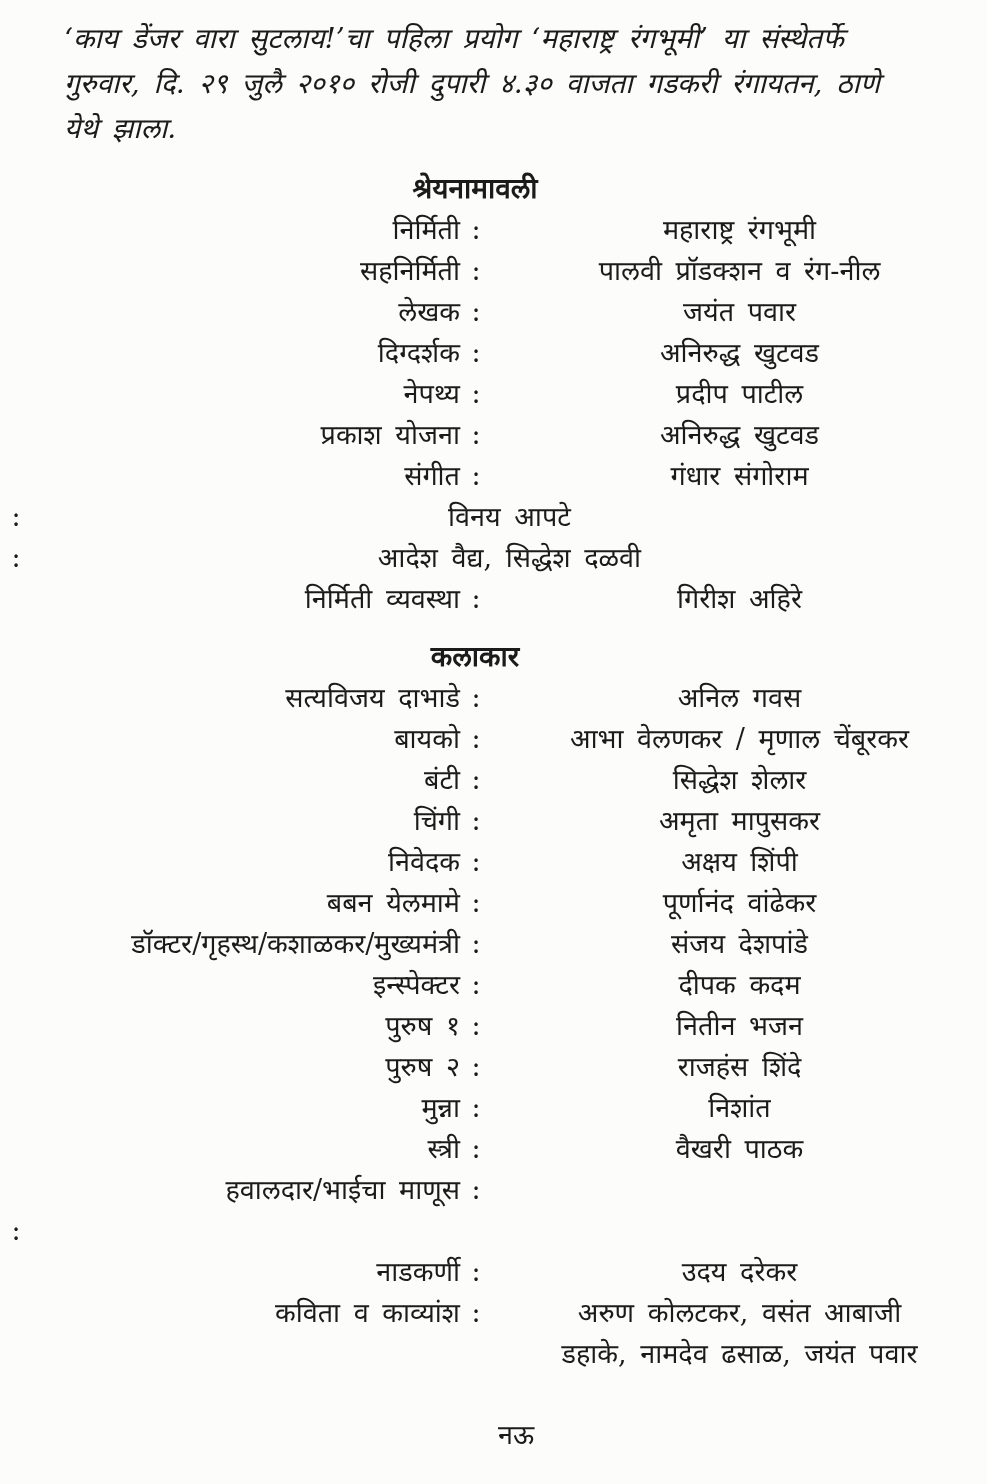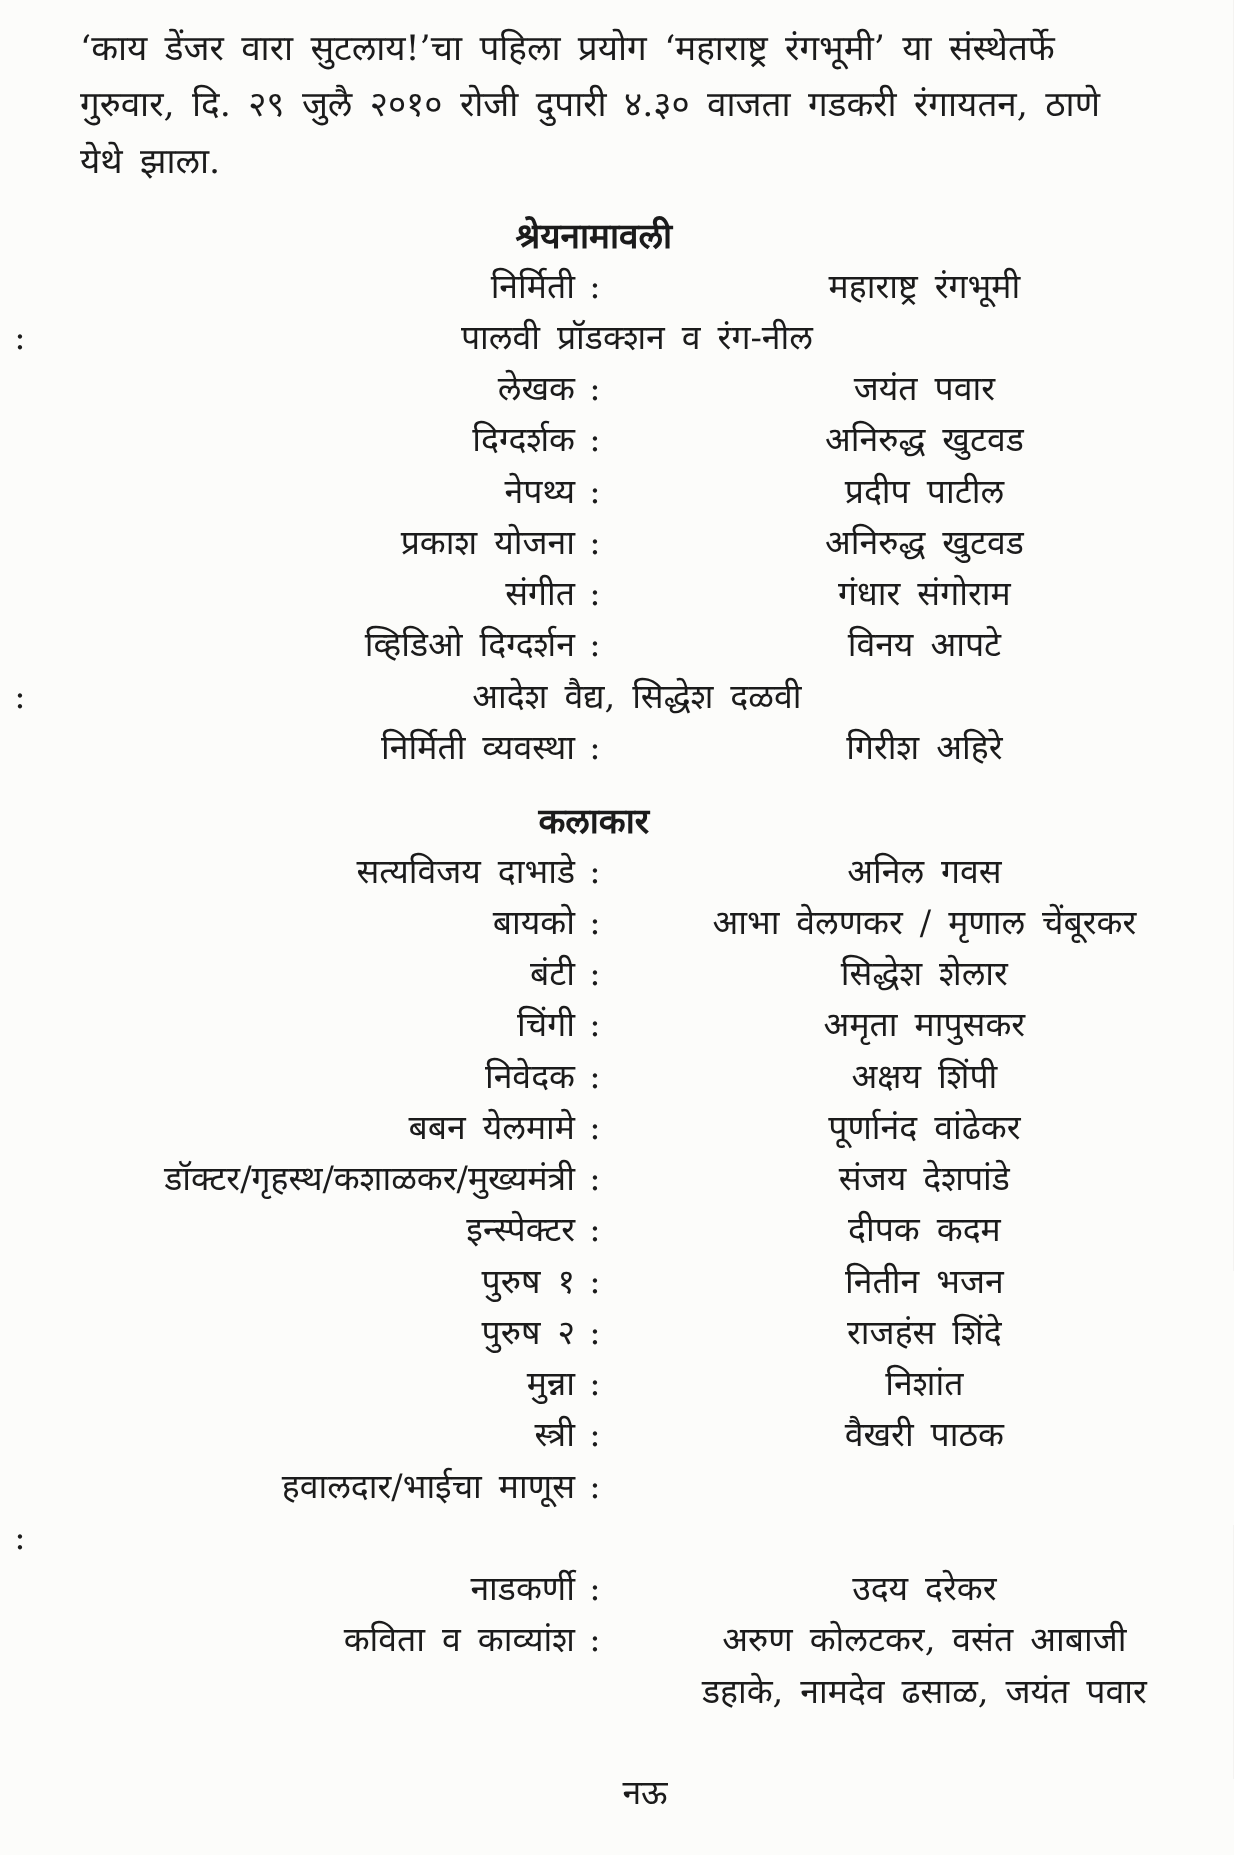--- a/index.html
+++ b/index.html
@@ -17,21 +17,21 @@
     font-family: "DejaVu Serif", "DejaVu Sans", serif;
     overflow: hidden;
     box-sizing: border-box;
   }
   .intro {
     padding: 16px 56px 0 64px;
     font-size: 28px;
     line-height: 45px;
     word-spacing: 5px;
   }
-  .intro-line { white-space: nowrap; }
+  .intro-line { white-space: nowrap; font-style: italic; }
   .section-heading {
     width: 950px;
     text-align: center;
     font-weight: bold;
     font-size: 28px;
     line-height: 41px;
     margin-top: 17px;
   }
   .rows { width: 100%; }
   .row {
@@ -78,20 +78,21 @@
   <div class="section-heading">श्रेयनामावली</div>
 
   <div class="rows" id="credits-rows">
   <div class="row">
     <span class="label">निर्मिती</span>
     <span class="colon">:</span>
     <span class="value">महाराष्ट्र रंगभूमी</span>
   </div>
 
   <div class="row">
+    <span class="label">सहनिर्मिती</span>
     <span class="colon">:</span>
     <span class="value">पालवी प्रॉडक्शन व रंग-नील</span>
   </div>
 
   <div class="row">
     <span class="label">लेखक</span>
     <span class="colon">:</span>
     <span class="value">जयंत पवार</span>
   </div>
 
@@ -113,21 +114,20 @@
     <span class="value">अनिरुद्ध खुटवड</span>
   </div>
 
   <div class="row">
     <span class="label">संगीत</span>
     <span class="colon">:</span>
     <span class="value">गंधार संगोराम</span>
   </div>
 
   <div class="row">
-    <span class="label">व्हिडिओ दिग्दर्शन</span>
     <span class="colon">:</span>
     <span class="value">विनय आपटे</span>
   </div>
 
   <div class="row">
     <span class="colon">:</span>
     <span class="value">आदेश वैद्य, सिद्धेश दळवी</span>
   </div>
 
   <div class="row">

